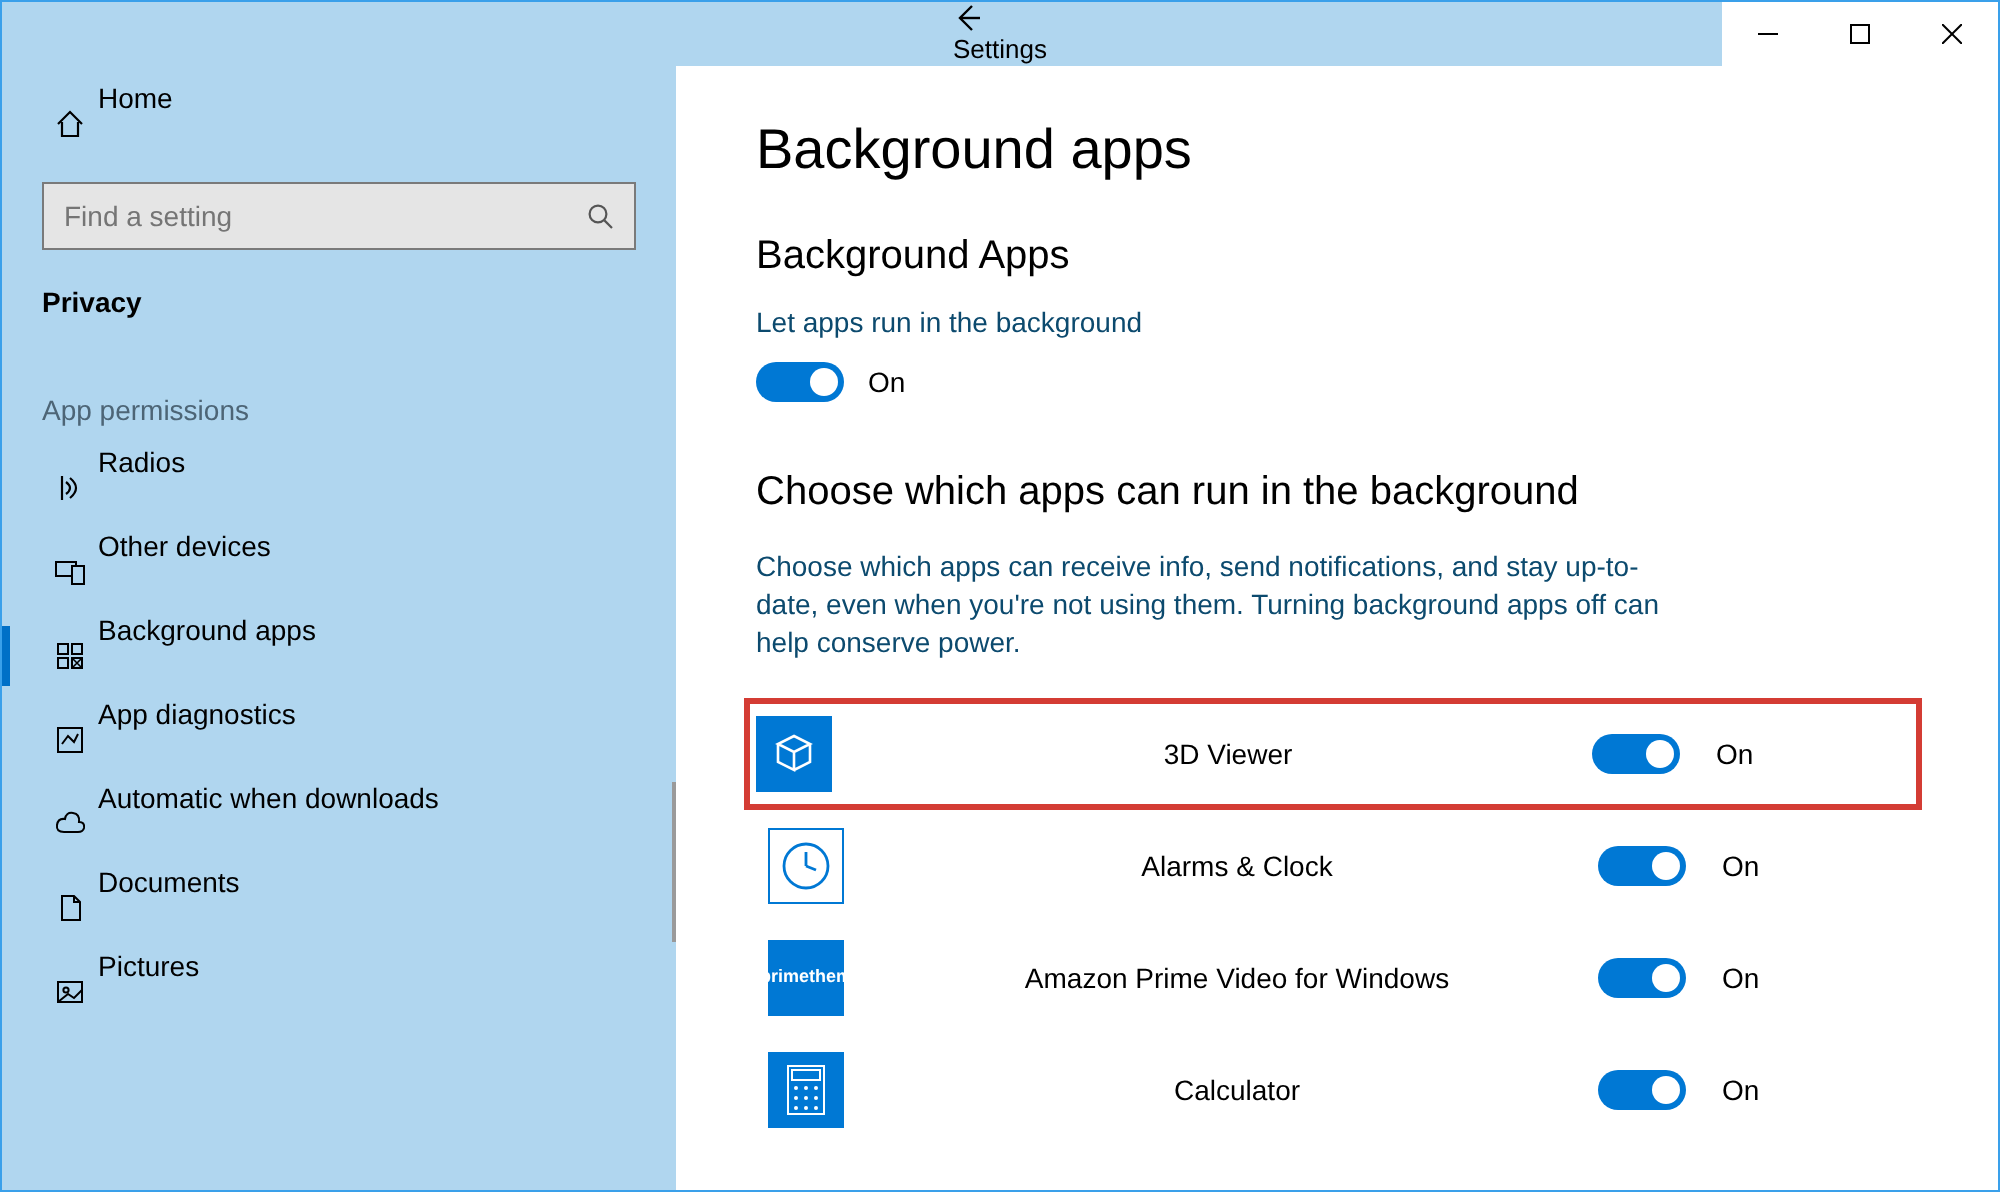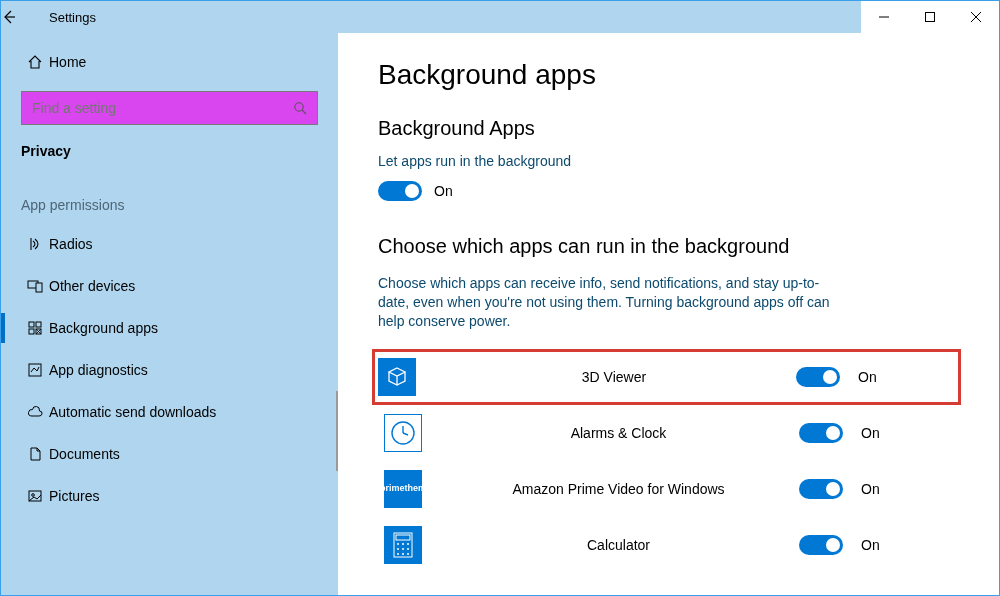--- a/index.html
+++ b/index.html
@@ -13,20 +13,21 @@
     position: relative;
     background: #fff;
     border: 1px solid #3aa0ea;
   }
   .titlebar {
     display: flex;
     align-items: center;
     height: 32px;
     background: #b0d6ef;
     position: relative;
+    flex-direction: column;
   }
   .titlebar .back {
     width: 48px;
     text-align: center;
     font-size: 16px;
   }
   .titlebar .title { font-size: 13px; }
   .win-controls {
     position: absolute;
     right: 0;
@@ -47,21 +48,20 @@
   .sidebar {
     width: 337px;
     background: #b0d6ef;
     padding-top: 8px;
     display: flex;
     flex-direction: column;
     position: relative;
   }
   .nav-row {
     display: flex;
-    align-items: center;
     height: 42px;
     padding-left: 20px;
     cursor: default;
     position: relative;
   }
   .nav-row .icon {
     width: 28px;
     display: inline-flex;
     align-items: center;
     justify-content: center;
@@ -77,21 +77,21 @@
     width: 4px;
     background: #0070c7;
   }
   .search-wrap { padding: 8px 20px 14px 20px; }
   .search {
     display: flex;
     align-items: center;
     height: 34px;
     padding: 0 10px;
     border: 1px solid #7a7a7a;
-    background: #d946ef;
+    background: #e5e5e5;
     color: #4a5a63;
   }
   .search input {
     flex: 1;
     background: transparent;
     border: none;
     outline: none;
     font-size: 14px;
     color: #333;
   }
@@ -281,21 +281,21 @@
       </span>
       <span class="label">App diagnostics</span>
     </div>
 
     <div class="nav-row">
       <span class="icon">
         <svg width="16" height="16" viewBox="0 0 16 16">
             <path d="M5 12 Q1 12 1.5 8.5 Q2 5 5.5 5.5 Q6 2 9.5 2.5 Q13 3 12.5 7 Q15.5 7 15 10 Q14.5 12 12 12 Z" stroke="#000" stroke-width="1" fill="none"></path>
           </svg>
       </span>
-      <span class="label">Automatic send downloads</span>
+      <span class="label">Automatic when downloads</span>
     </div>
 
     <div class="nav-row">
       <span class="icon">
         <svg width="16" height="16" viewBox="0 0 16 16">
             <path d="M4 2 H10 L13 5 V14 H4 Z M10 2 V5 H13" stroke="#000" stroke-width="1" fill="none"></path>
           </svg>
       </span>
       <span class="label">Documents</span>
     </div>

